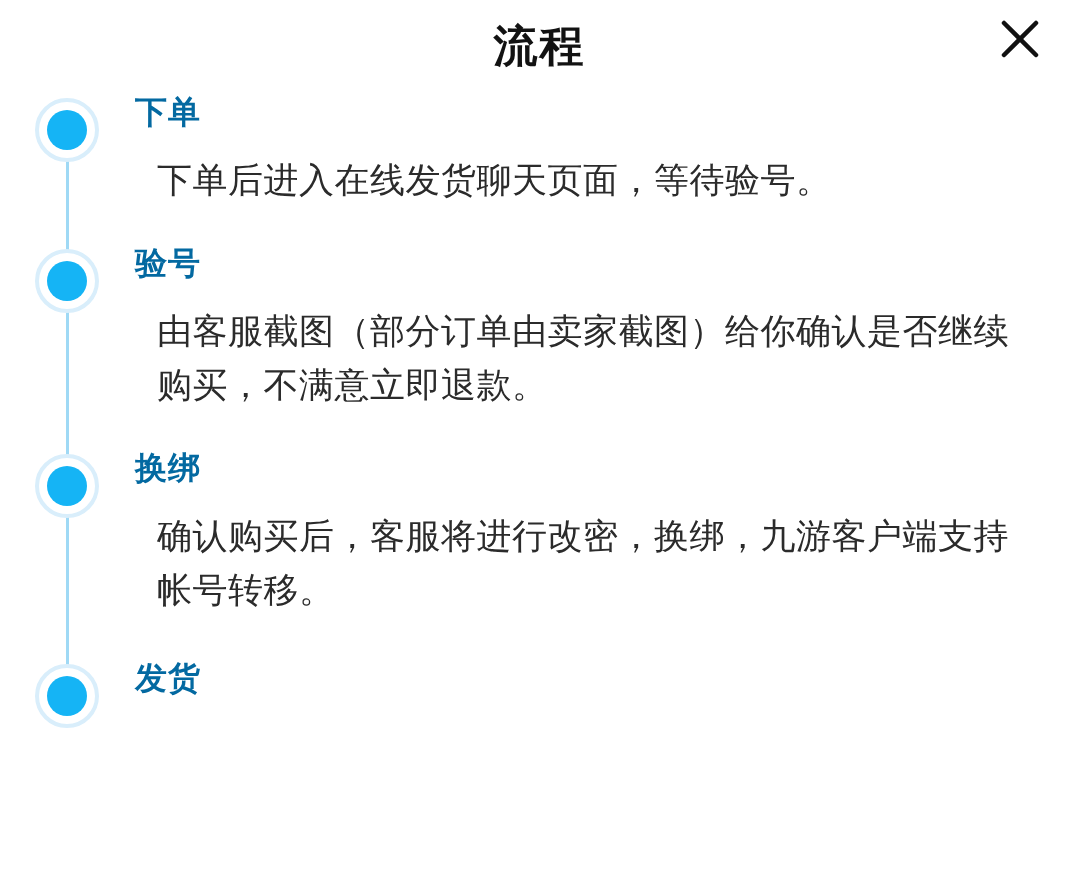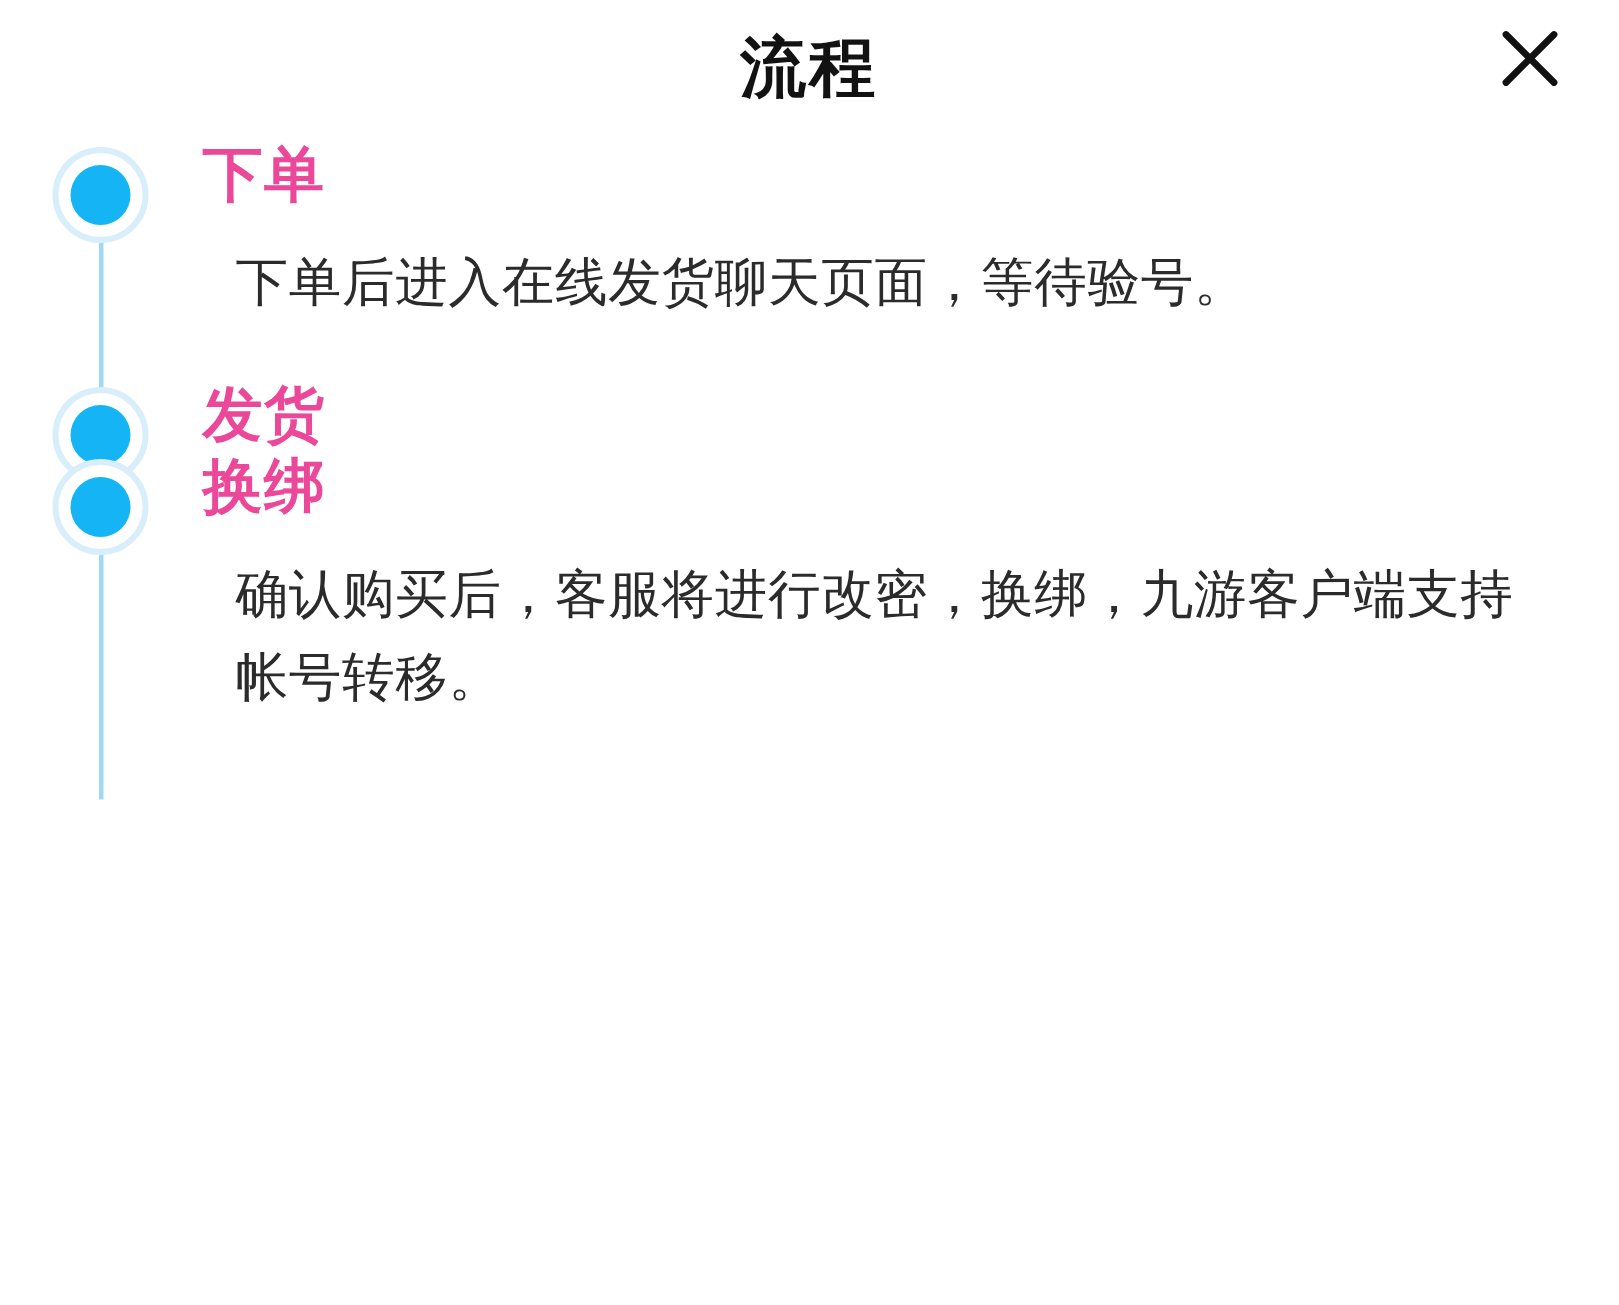--- a/index.html
+++ b/index.html
@@ -92,23 +92,23 @@
     justify-content: center;
   }
   .dot .core {
     width: 40px;
     height: 40px;
     border-radius: 50%;
     background: #15b4f5;
   }
 
   .step-title {
-    font-size: 40px;
+    font-size: 32px;
     font-weight: bold;
-    color: #ec4899;
+    color: #0369a1;
     line-height: 1.15;
     letter-spacing: 1px;
     margin: 0;
     padding-top: 2px;
   }
 
   .step-desc {
     font-size: 35px;
     color: #2b2b2b;
     line-height: 1.55;
@@ -147,36 +147,46 @@
       <div class="rail"></div>
       <div class="dot">
           <div class="core"></div>
         </div>
       <div class="step-body">
         <div class="step-title">下单</div>
         <div class="step-desc">下单后进入在线发货聊天页面，等待验号。</div>
       </div>
     </div>
 
-
-    <div class="step last">
-
+    <div class="step s2">
+      <div class="rail"></div>
       <div class="dot">
           <div class="core"></div>
         </div>
       <div class="step-body">
-        <div class="step-title">发货</div>
+        <div class="step-title">验号</div>
+        <div class="step-desc">由客服截图（部分订单由卖家截图）给你确认是否继续购买，不满意立即退款。</div>
       </div>
     </div>
 
     <div class="step s3">
       <div class="rail"></div>
       <div class="dot">
           <div class="core"></div>
         </div>
       <div class="step-body">
         <div class="step-title">换绑</div>
         <div class="step-desc">确认购买后，客服将进行改密，换绑，九游客户端支持帐号转移。</div>
       </div>
     </div>
 
+    <div class="step last">
+
+      <div class="dot">
+          <div class="core"></div>
+        </div>
+      <div class="step-body">
+        <div class="step-title">发货</div>
+      </div>
+    </div>
+
   </div>
 </div>
 
 </body></html>

